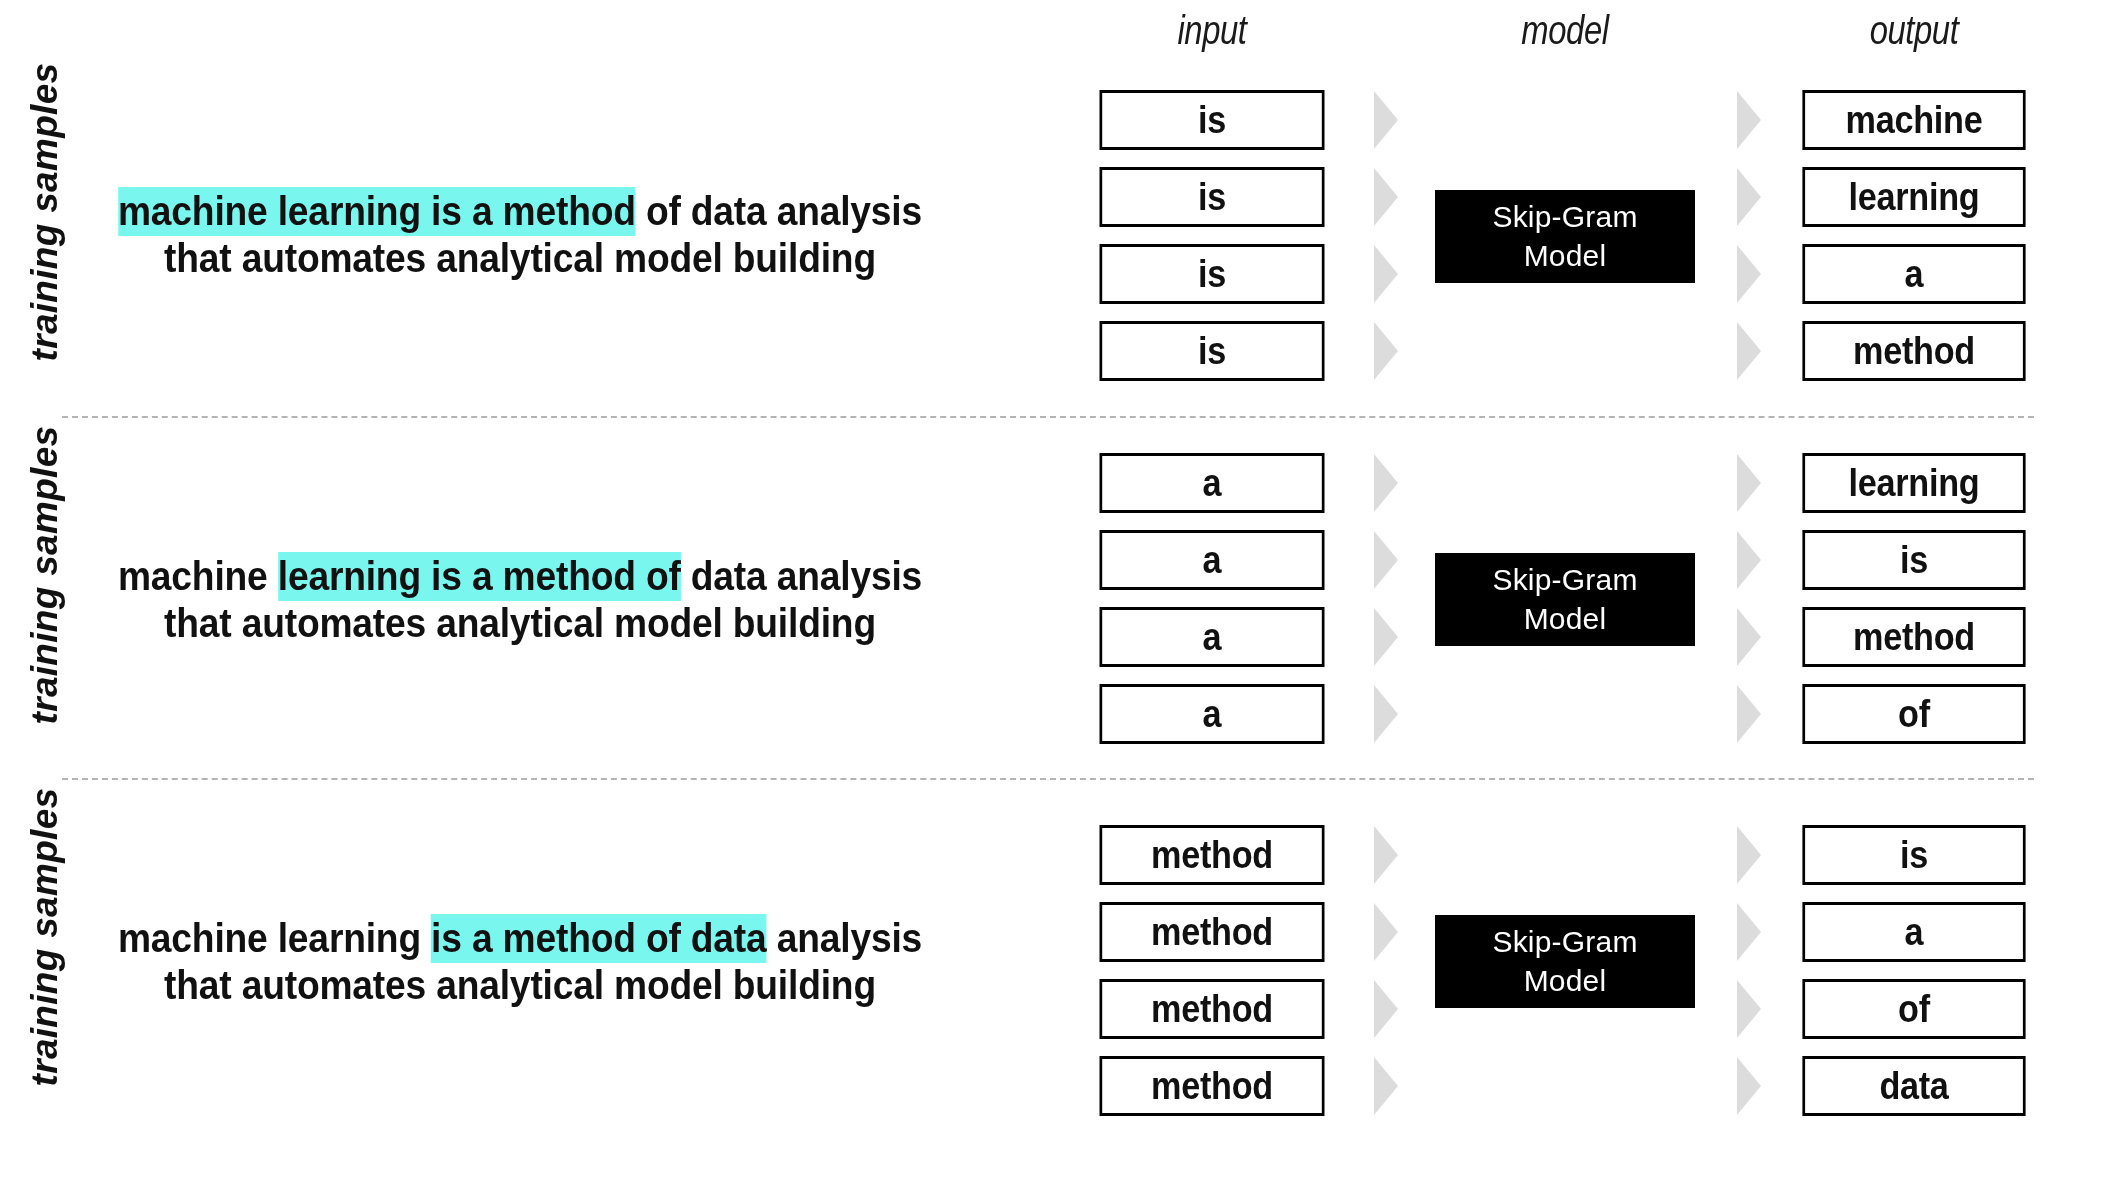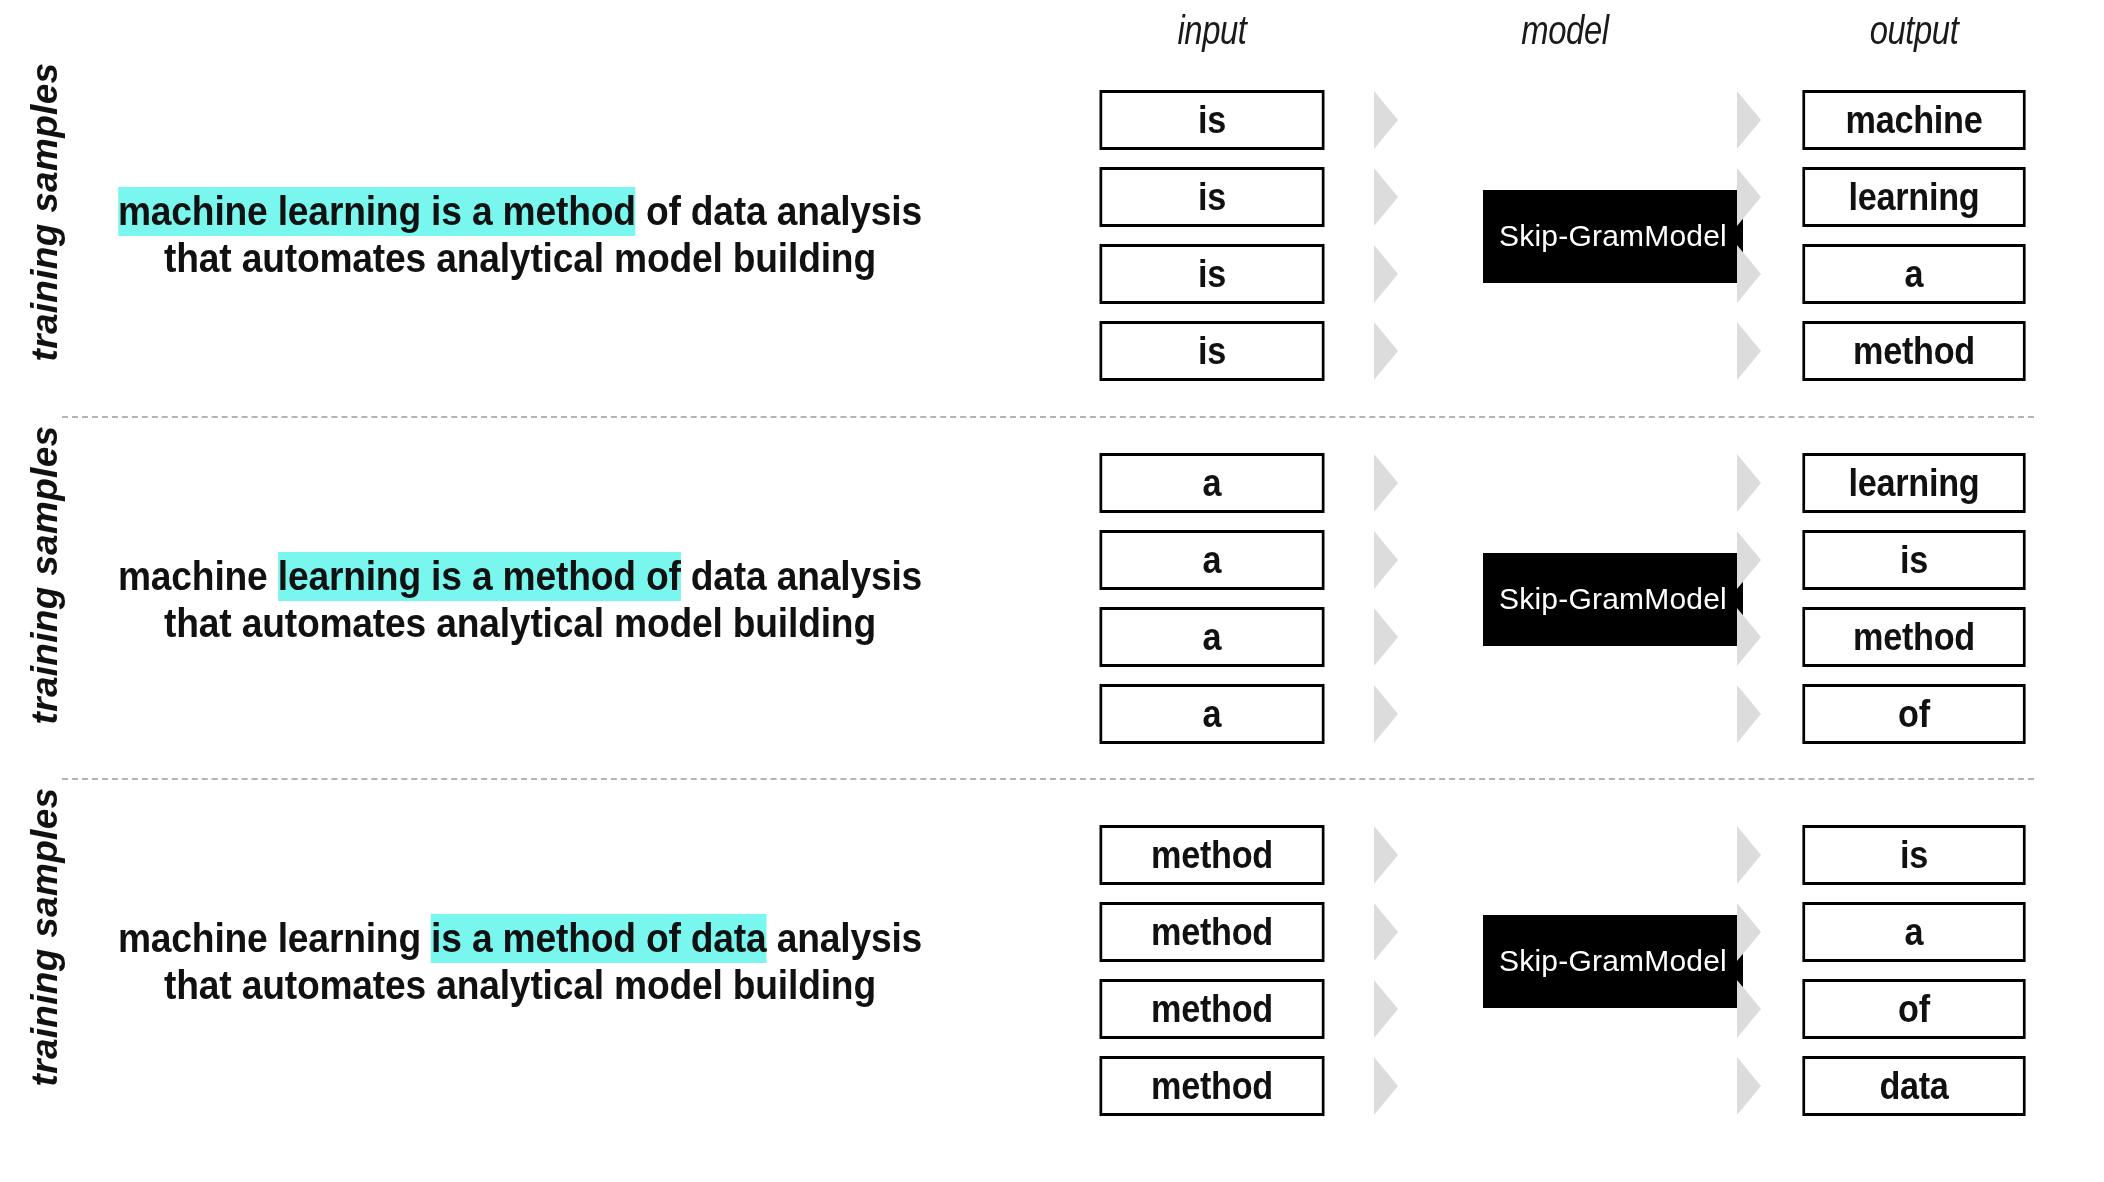--- a/index.html
+++ b/index.html
@@ -92,29 +92,28 @@
   }
   .wbox.out { width: 248px; }
 
   
   .modelbox {
     position: absolute;
     width: 260px;
     height: 93px;
     background: #000000;
     display: flex;
-    flex-direction: row;
+    flex-direction: column;
     align-items: center;
     justify-content: center;
     color: #ffffff;
     font-size: 30px;
     font-weight: 400;
     line-height: 1.28;
     letter-spacing: 0.2px;
-    margin-left: 48px;
   }
 
   
   .chev {
     position: absolute;
     width: 28px;
     height: 62px;
   }
   .chev svg { display: block; width: 100%; height: 100%; }
 

